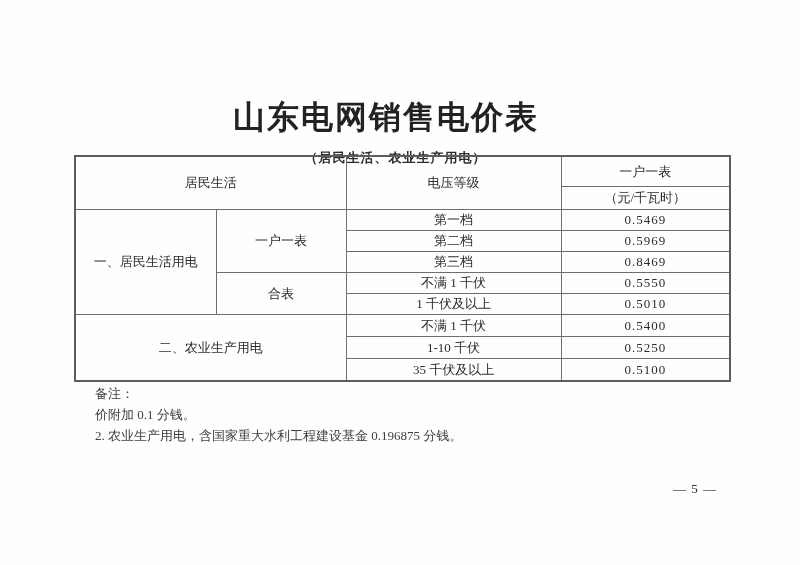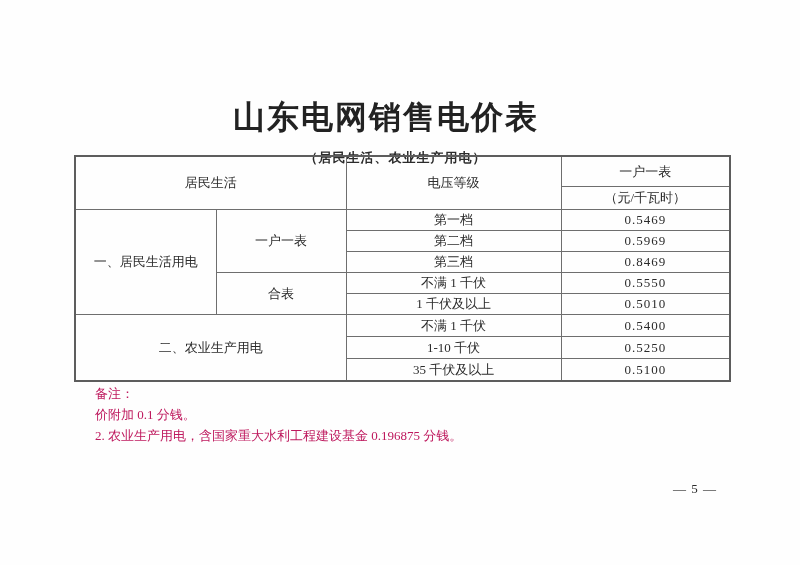--- a/index.html
+++ b/index.html
@@ -69,21 +69,21 @@
   td.price {
     letter-spacing: 1px;
   }
   .notes {
     position: absolute;
     left: 95px;
     top: 383px;
     width: 645px;
     font-size: 13px;
     line-height: 21px;
-    color: #be185d;
+    color: #404040;
   }
   .page-number {
     position: absolute;
     left: 640px;
     top: 481px;
     width: 110px;
     text-align: center;
     font-size: 13px;
     color: #2b2b2b;
     letter-spacing: 1px;

